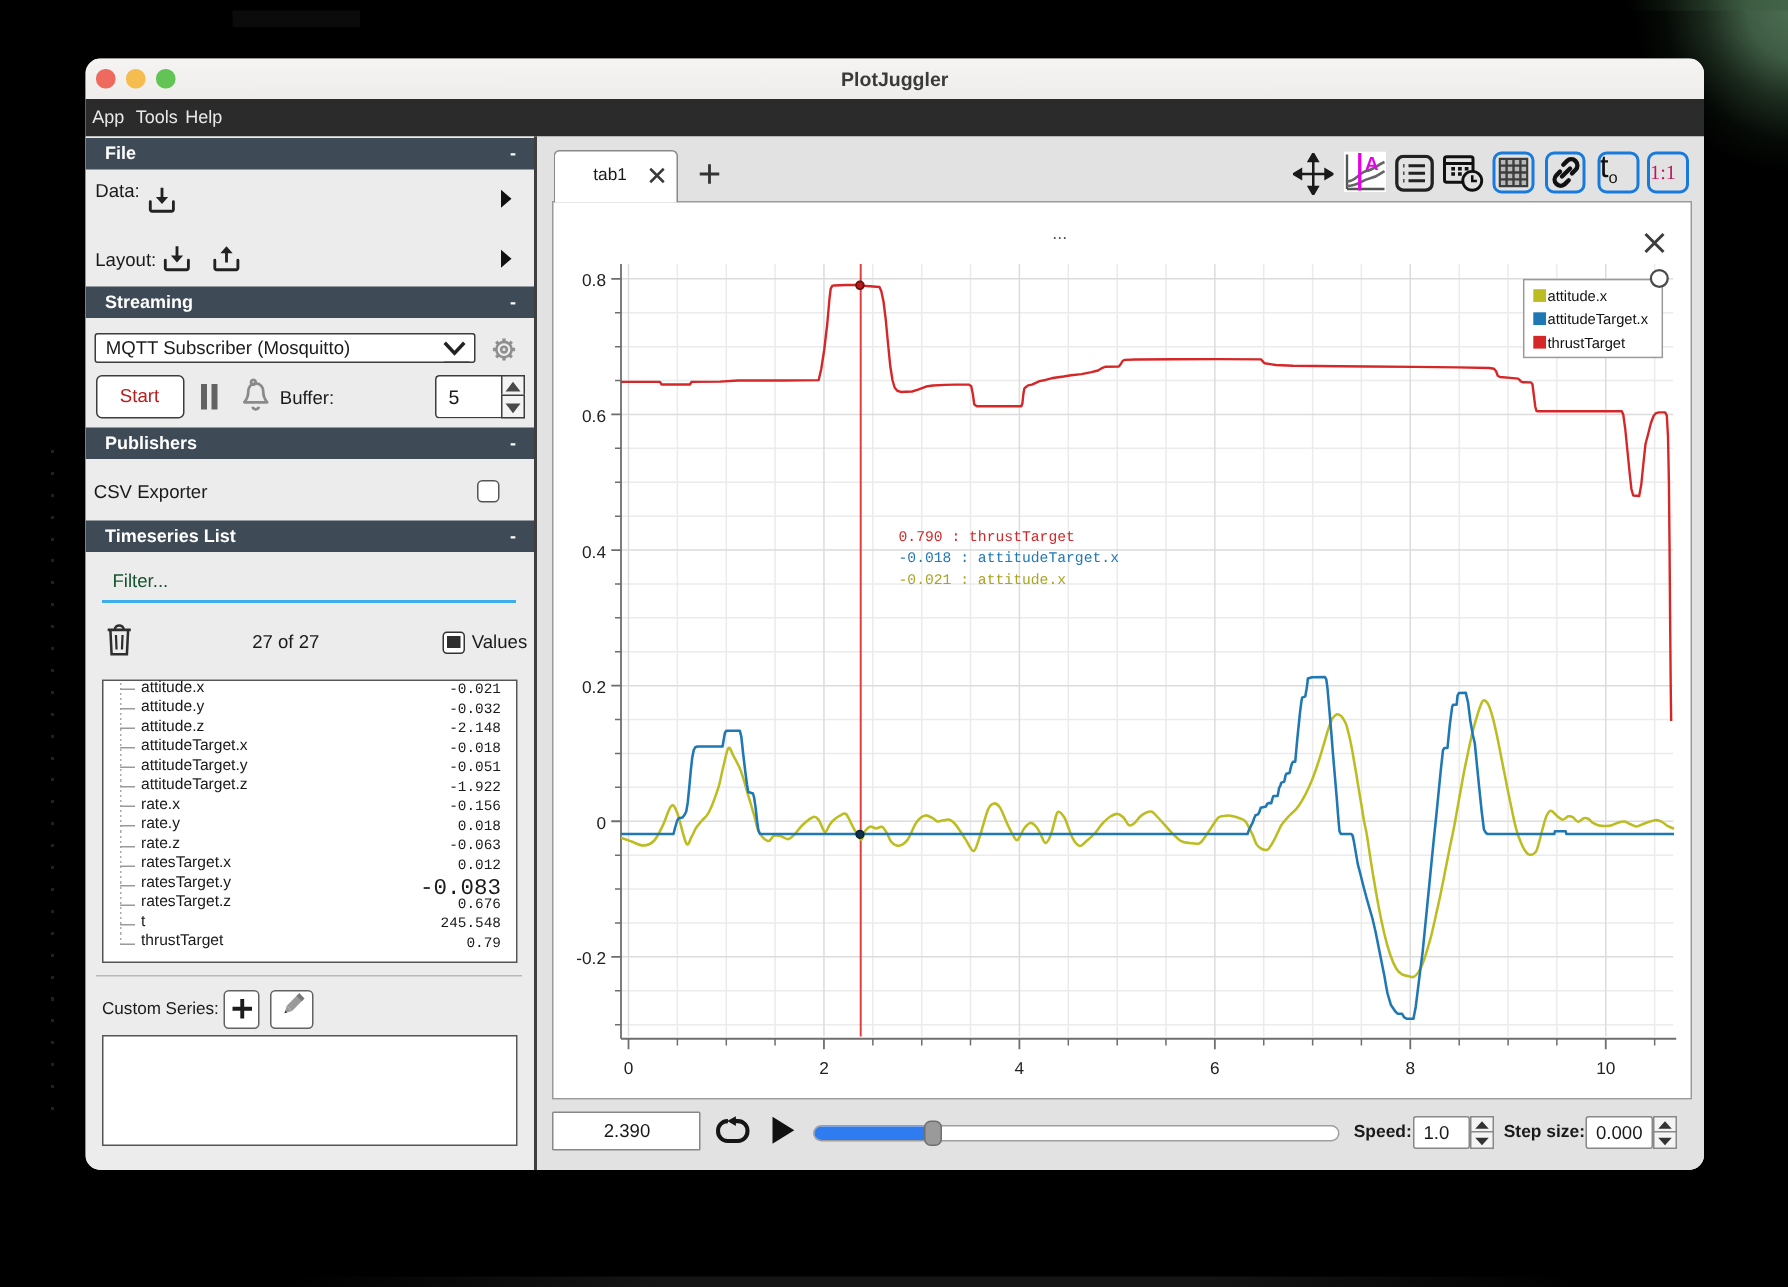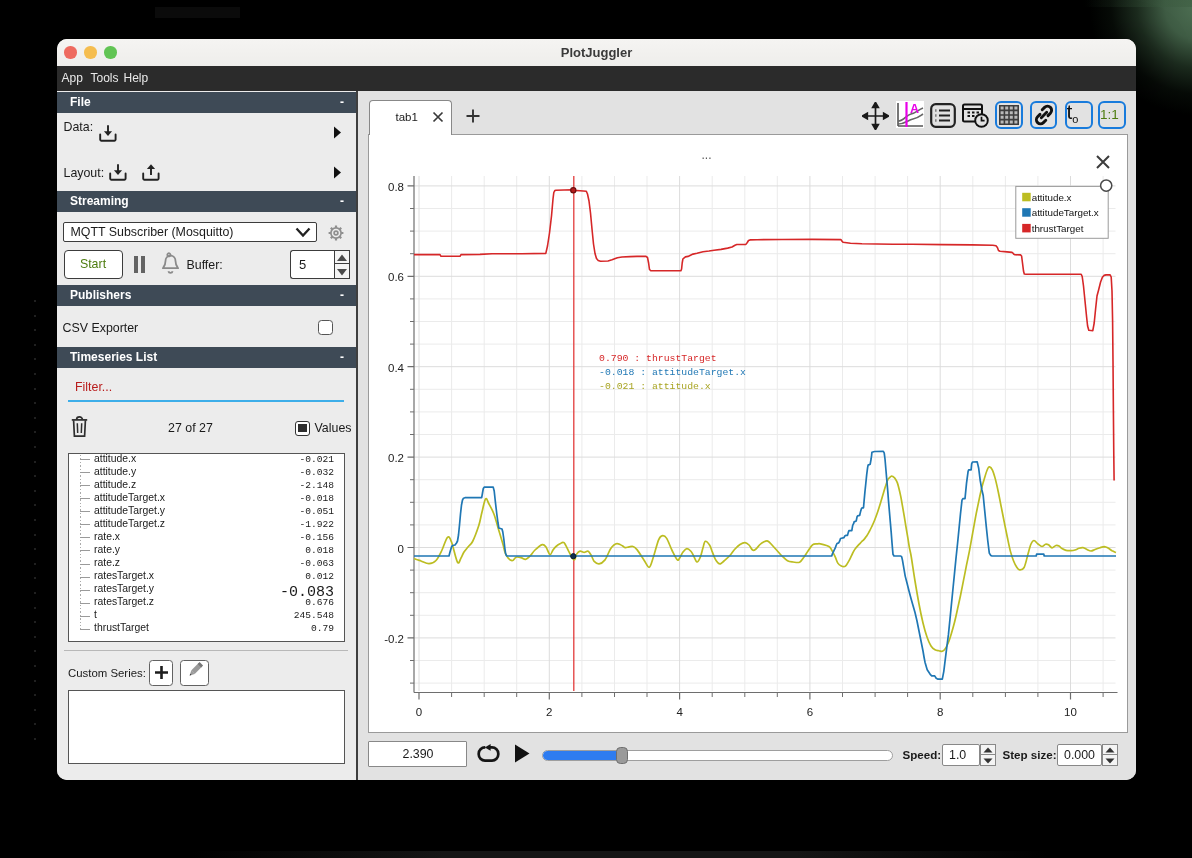--- a/index.html
+++ b/index.html
@@ -14,21 +14,21 @@
 #title {position:absolute;top:0;left:0;width:100%;height:27px;line-height:28px;text-align:center;font-size:13px;font-weight:bold;color:#3a3a3a}
 #menubar {position:absolute;left:0;top:27px;width:100%;height:25px;background:#2b2b2b;color:#e9e9e9;font-size:12px;line-height:25px}
 #menubar span {position:absolute;top:0}
 #sidebar {position:absolute;left:0;top:52px;width:299px;bottom:0;background:#ececec}
 #sidesep {position:absolute;left:299px;top:52px;width:1.5px;bottom:0;background:#3f3f3f}
 #rightpane {position:absolute;left:300.5px;top:52px;right:0;bottom:0;background:#e2e2e2}
 .shead {position:absolute;left:0;width:299px;height:21px;background:#3e4a56;color:#fff;font-size:12px;font-weight:bold;line-height:21px;padding-left:13px}
 .shead .min {position:absolute;right:12px;top:0;font-weight:bold}
 .lbl {position:absolute;font-size:12.4px;color:#1a1a1a;white-space:nowrap}
 .inp {position:absolute;background:#fff;border:1.2px solid #626262;border-radius:2px}
-.btn {position:absolute;background:#fff;border:1.2px solid #626262;border-radius:3.5px;text-align:center;font-size:12.4px;color:#4d7c0f}
+.btn {position:absolute;background:#fff;border:1.2px solid #626262;border-radius:3.5px;text-align:center;font-size:12.4px;color:#b91c1c}
 #win .bbox {border:2.4px solid #187bdc;border-radius:6px;background:#e2e2e2;overflow:hidden;text-align:left}
 .axl,.leg,.trk,.dots {font-family:"Liberation Sans",sans-serif}
 .axl {font-size:11.5px;fill:#222}
 .leg {font-size:9.8px;fill:#111}
 .trk {font-family:"Liberation Mono",monospace;font-size:9.8px}
 .dots {font-size:12px;fill:#555}
 .spinbtn {position:absolute;background:#f4f4f4;border:1px solid #767676}
 .spinbtn svg {display:block;margin:auto}
 .mono {font-family:"Liberation Mono",monospace}
 </style></head>
@@ -113,21 +113,21 @@
     </div>
     <div class="spinbtn" style="left:276.5px;top:172.2px;width:16.5px;height:15.8px;border-color:#3c3c3c;border-width:1.4px">
       <svg width="12" height="8" viewBox="0 0 12 8" style="margin-top:4px">
             <path d="M6 7.5L1 1H11Z" fill="#4a4a4a"></path>
           </svg>
     </div>
     <div class="shead" style="top:194px">Publishers<span class="min">-</span></div>
     <div class="lbl" style="left:5.5px;top:230px">CSV Exporter</div>
     <div class="abs" style="left:260.5px;top:228.5px;width:15.5px;height:15.5px;background:#fff;border:1.7px solid #555;border-radius:3.5px"></div>
     <div class="shead" style="top:256px">Timeseries List<span class="min">-</span></div>
-    <div class="lbl" style="left:18px;top:289px;color:#b91c1c">Filter...</div>
+    <div class="lbl" style="left:18px;top:289px;color:#14532d">Filter...</div>
     <div class="abs" style="left:10.5px;top:308.5px;width:276px;height:2px;background:#3daee9"></div>
     <svg class="abs" style="left:14px;top:324px" width="17" height="23" viewBox="0 0 17 23">
 <g stroke="#2e2e2e" stroke-width="1.7" fill="none">
 <path d="M2.6 5.2L3.4 21.2H13.6L14.4 5.2"></path>
 <path d="M0.8 4.9H16.2"></path>
 <path d="M5.6 4.5C5.6 1.1 11.4 1.1 11.4 4.5"></path>
 <path d="M6.3 8.3L6.7 18M10.7 8.3L10.3 18" stroke-width="1.5"></path>
 </g>
         </svg>
     <div class="lbl" style="left:0;top:330px;width:267px;text-align:center">27 of 27</div>
@@ -294,21 +294,21 @@
 <g stroke="#111" stroke-width="2.9" fill="none" stroke-linecap="round">
 <path d="M10.2 6.8 12.6 4.4A4.1 4.1 0 0 1 18.4 10.2L16 12.6"></path>
 <path d="M13.8 17.2 11.4 19.6A4.1 4.1 0 0 1 5.6 13.8L8 11.4"></path>
 <path d="M9.3 14.7 14.7 9.3"></path>
 </g>
           </svg></div>
         <div class="bbox abs" style="left:707px;top:10px;width:28px;height:28px">
           <div style="font-size:21px;color:#111;margin-top:-3px;font-family:'Liberation Sans',sans-serif">t<span style="font-size:11px;vertical-align:-4px">o</span></div>
         </div>
         <div class="bbox abs" style="left:740.5px;top:10px;width:28px;height:28px">
-          <div style="font-size:13.5px;color:#4d7c0f;margin-top:4px;letter-spacing:0px;font-family:Liberation Sans, sans-serif">1:1</div>
+          <div style="font-size:13.5px;color:#be185d;margin-top:4px;letter-spacing:0px;font-family:Liberation Serif, serif">1:1</div>
         </div>
 
     <div class="inp" style="left:10px;top:649.5px;width:99px;height:26px;border-color:#888;border-width:1px;border-radius:1px">
       <div class="lbl" style="left:0;top:5px;width:99px;text-align:center">2.390</div>
     </div>
     <svg class="abs" style="left:118px;top:653px" width="25" height="20" viewBox="0 0 25 20">
 <path d="M14 3.4H16A6.3 6.3 0 0 1 22.3 9.7V10.3A6.3 6.3 0 0 1 16 16.6H9A6.3 6.3 0 0 1 2.7 10.3V9.7A6.3 6.3 0 0 1 9 3.4H9.3" stroke="#151515" stroke-width="2.7" fill="none"></path>
 <path d="M14.6 0.1L8.8 3.4 14.6 6.7Z" fill="#151515"></path>
         </svg>
     <svg class="abs" style="left:156px;top:653px" width="16" height="19" viewBox="0 0 16 19">

